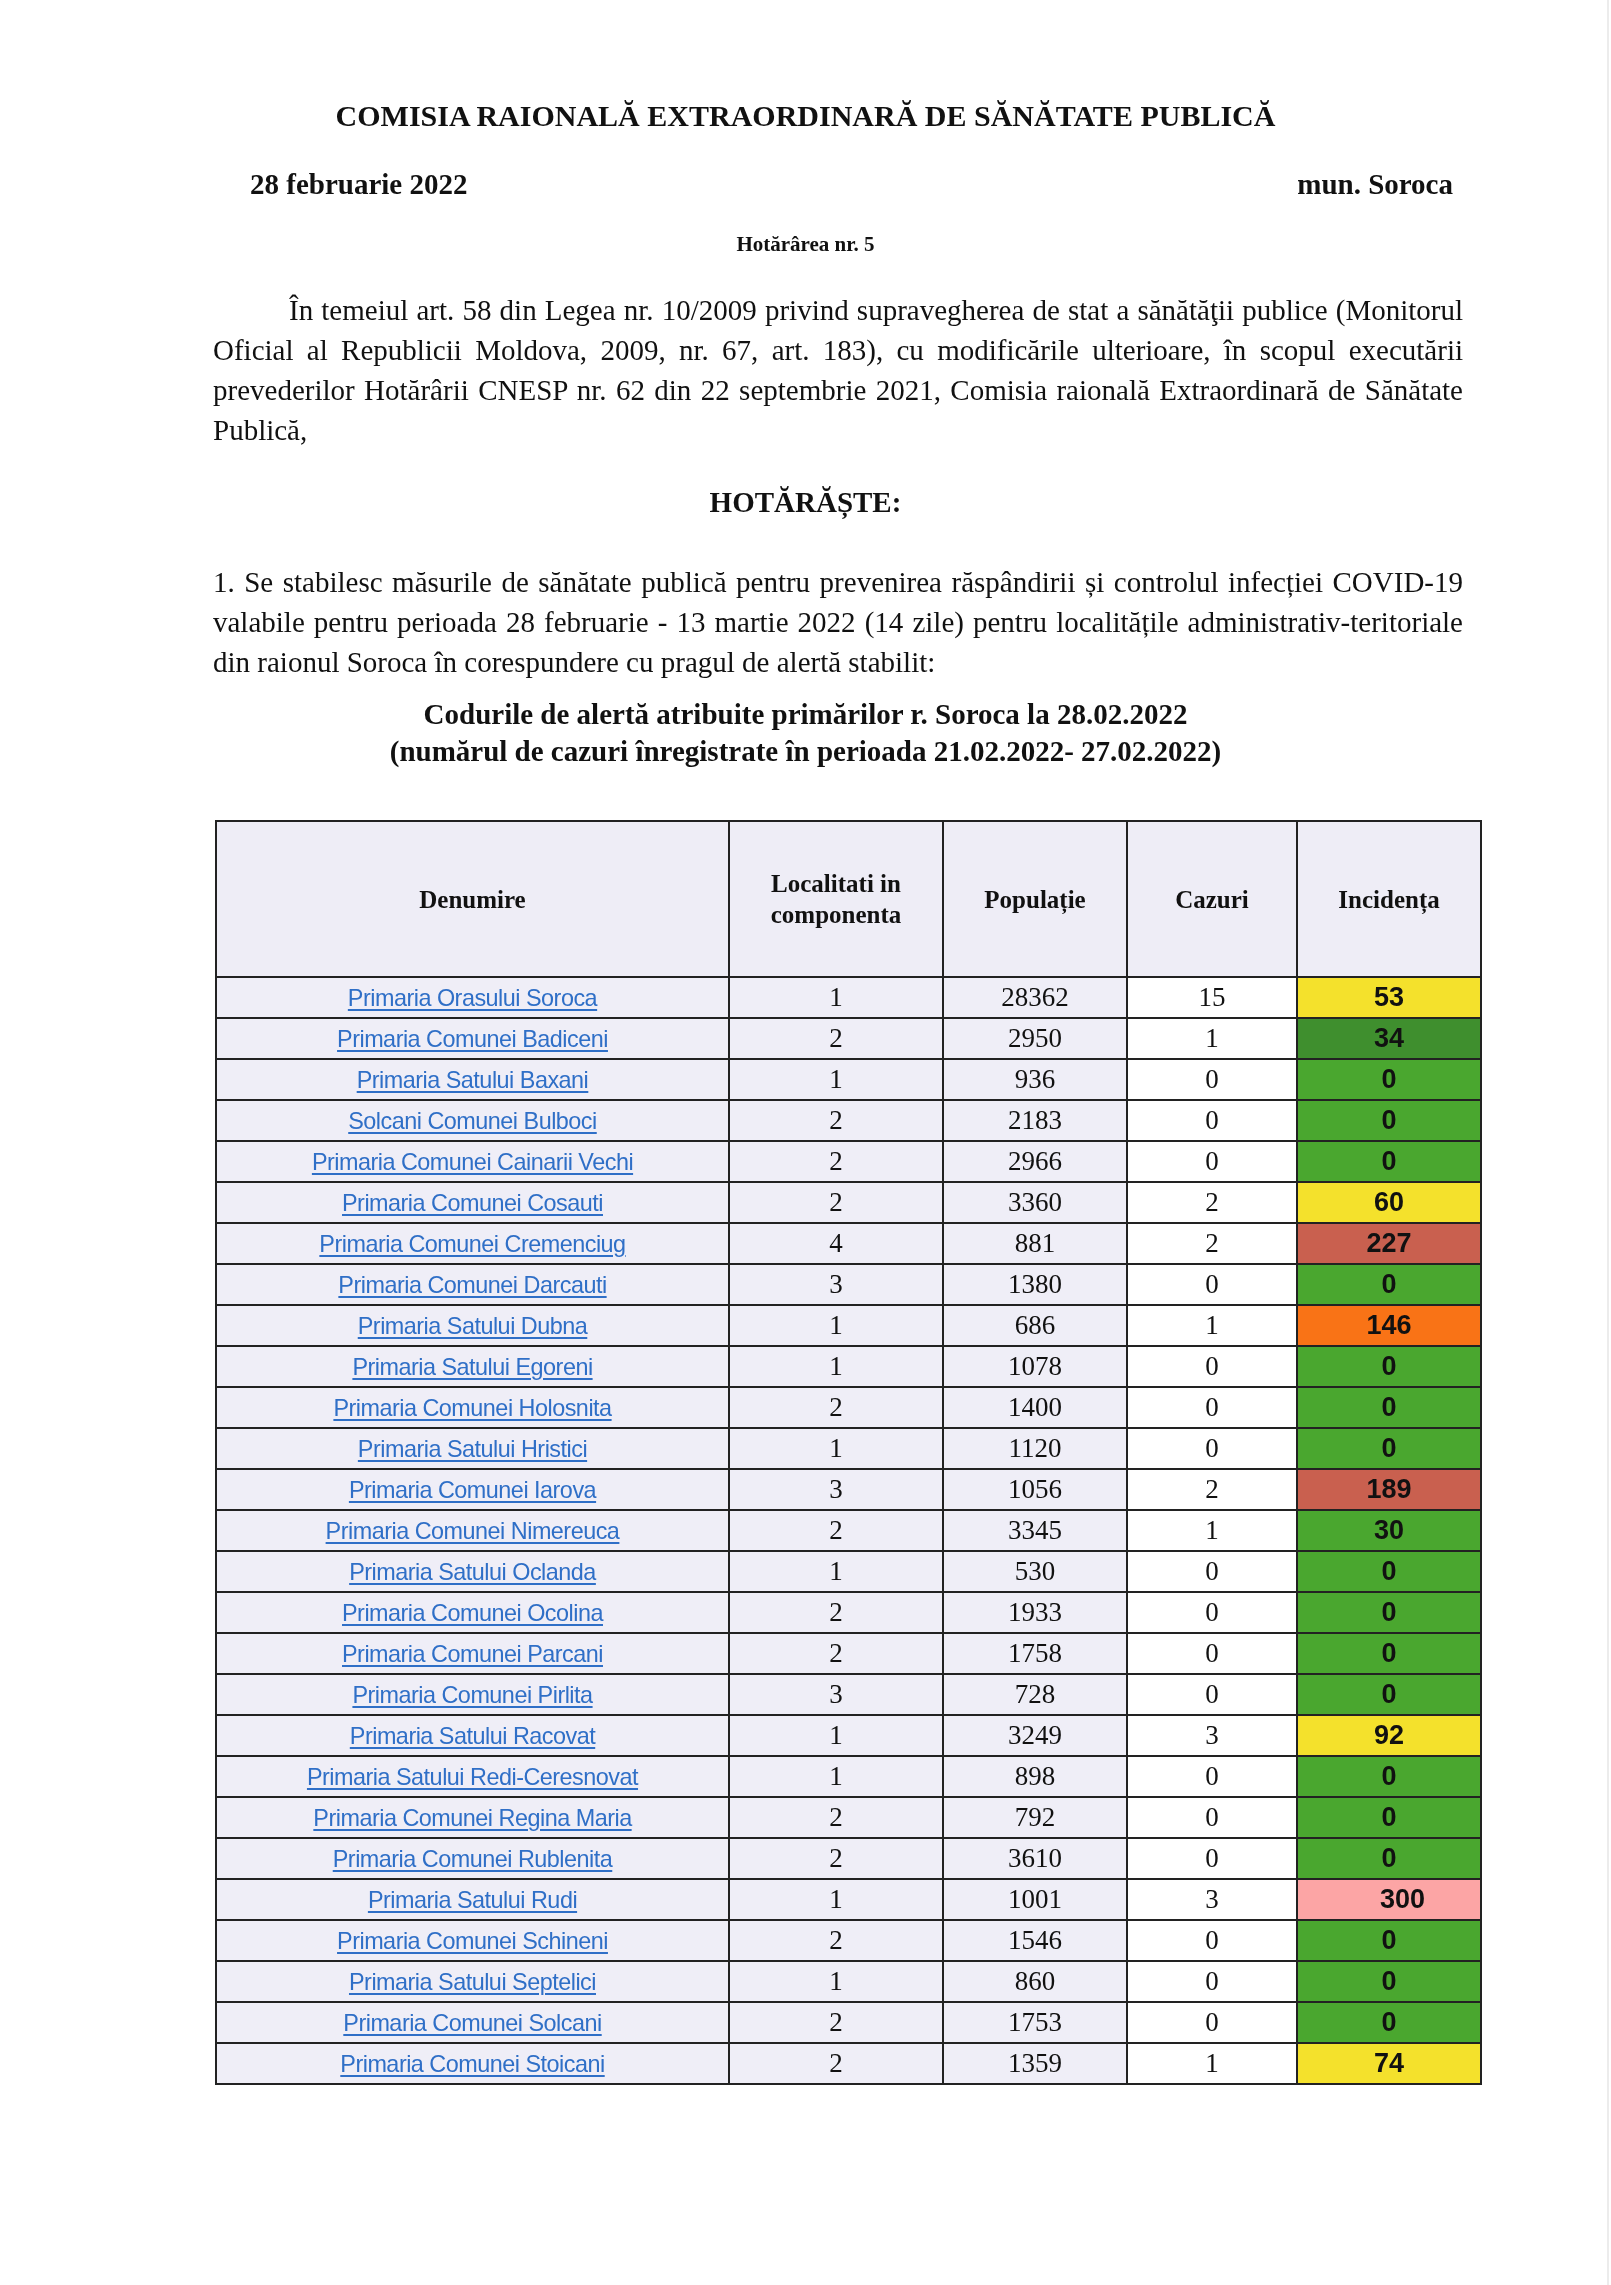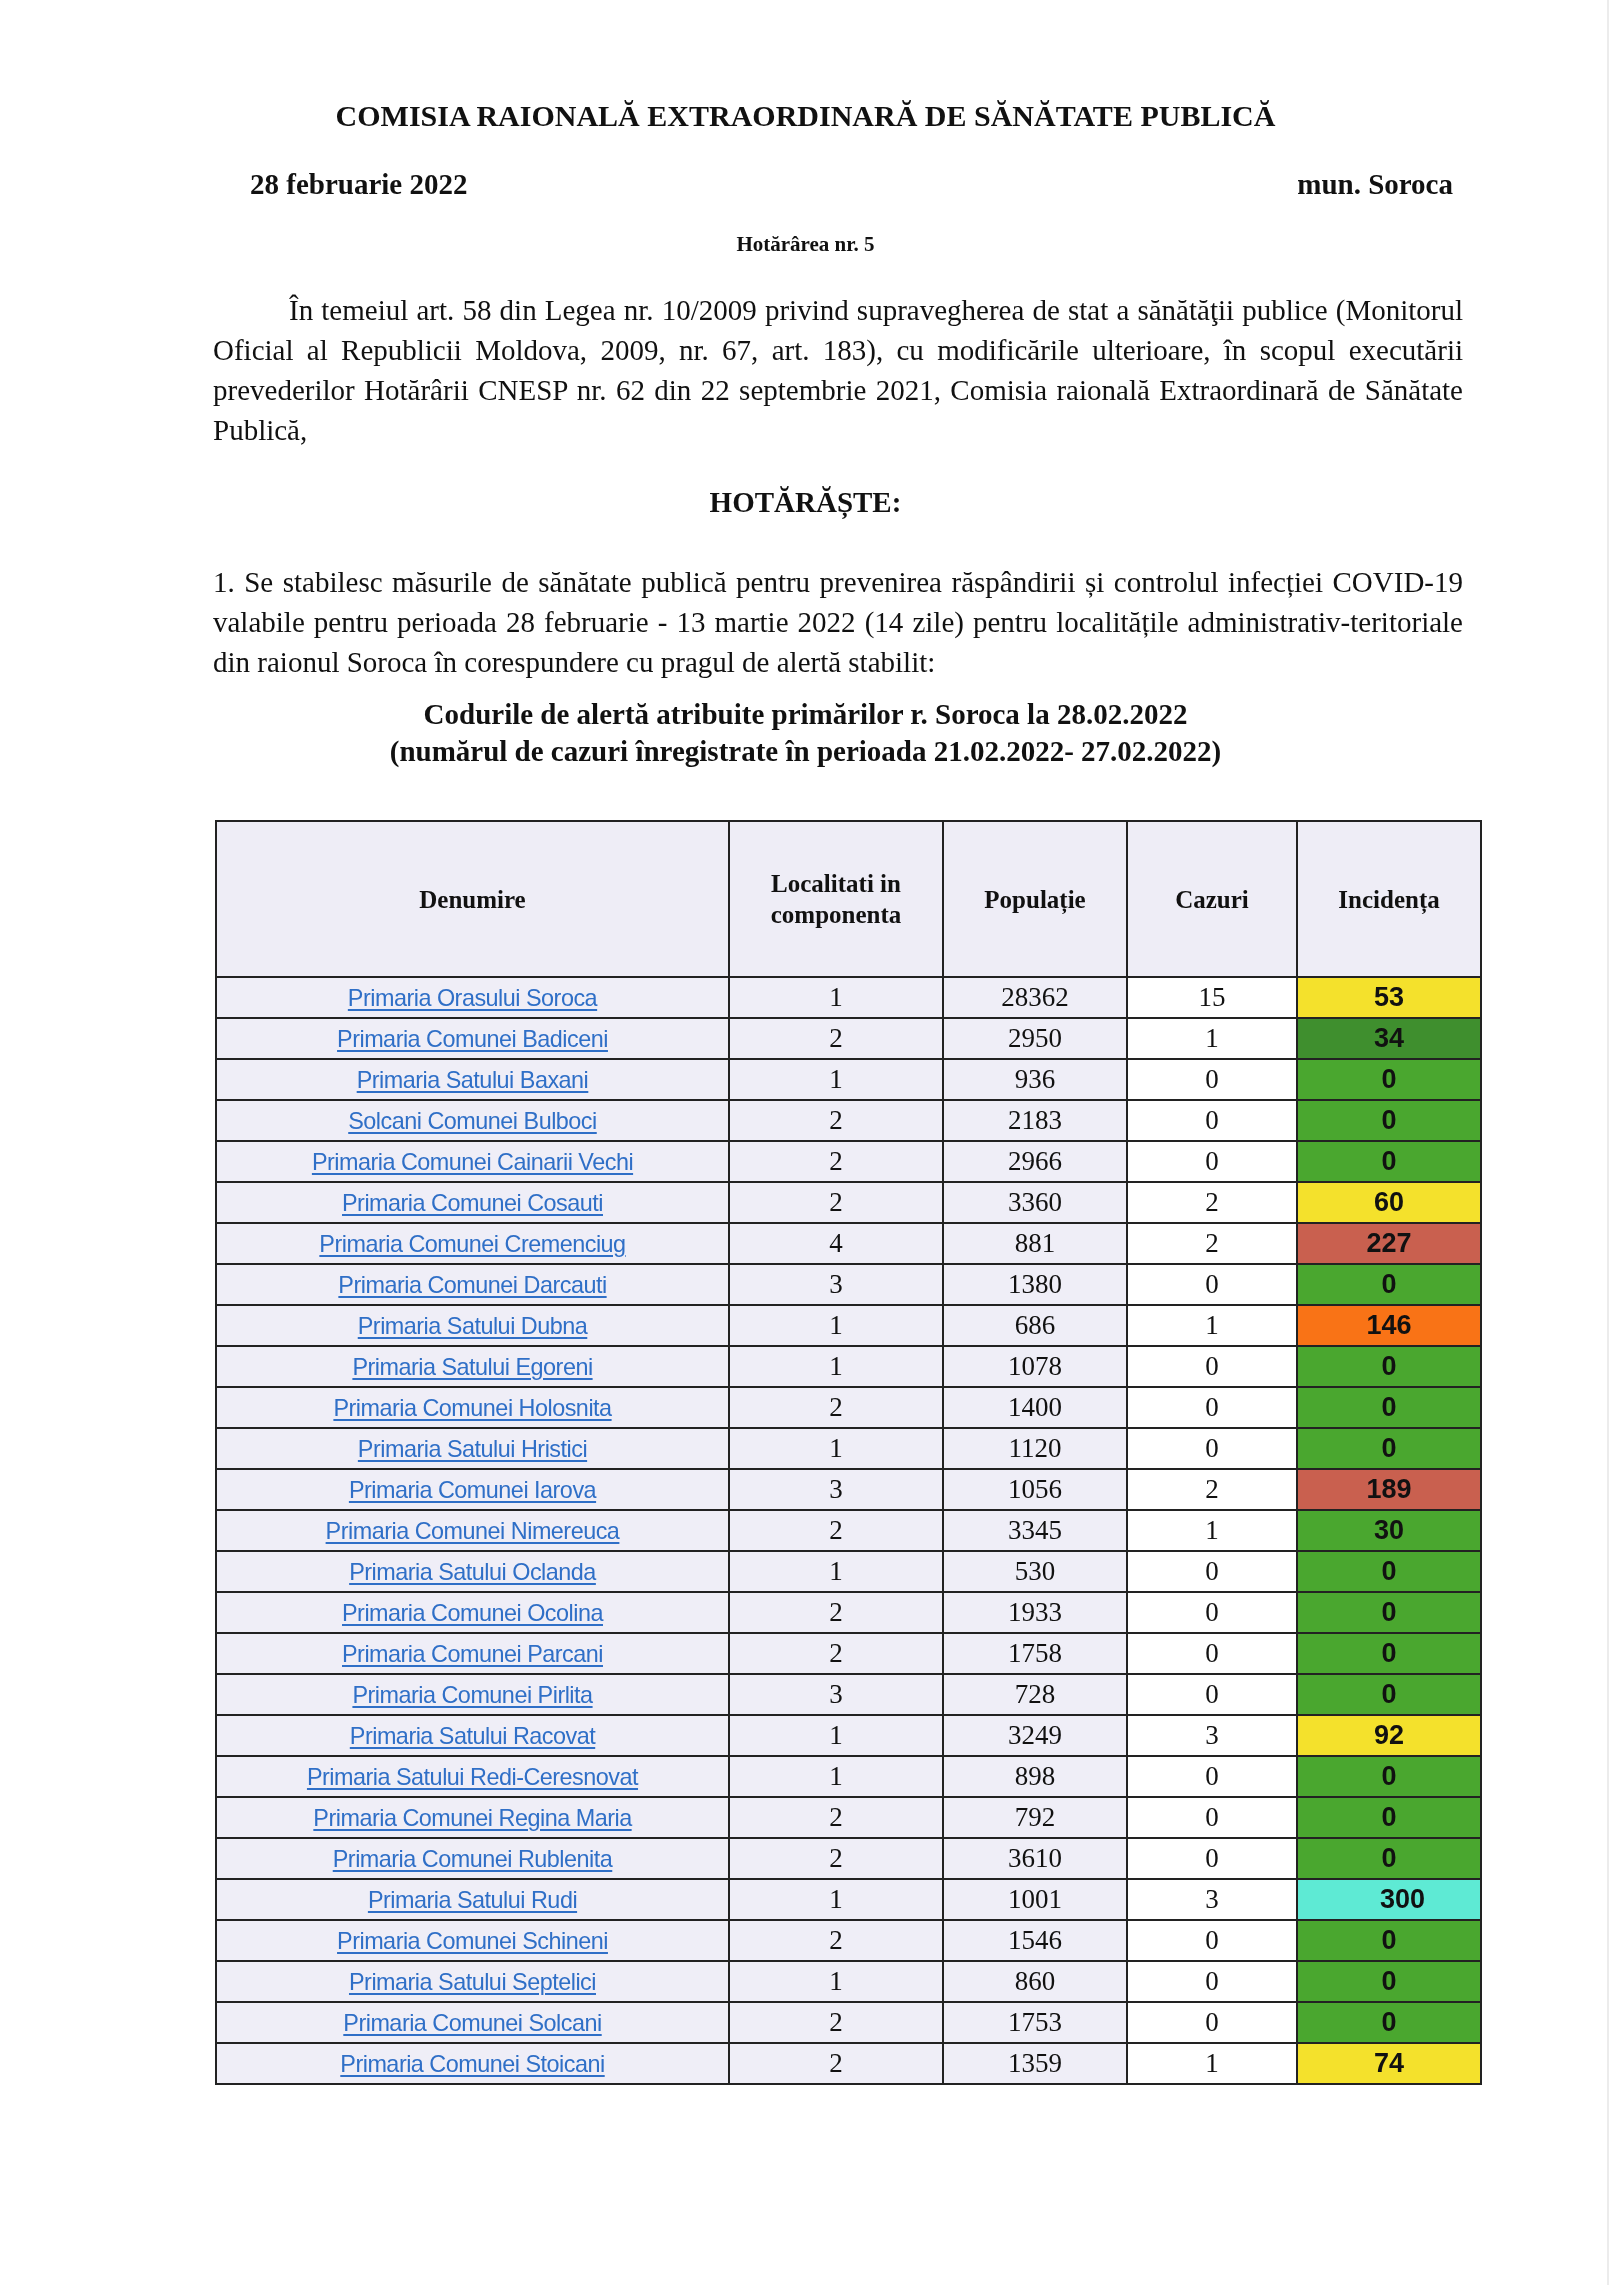--- a/index.html
+++ b/index.html
@@ -238,21 +238,21 @@
         <td class="loc">2</td>
         <td class="pop">3610</td>
         <td class="cases">0</td>
         <td class="inc" style="background: rgb(74, 167, 47);">0</td>
       </tr>
       <tr>
         <td class="name"><a href="#">Primaria Satului Rudi</a></td>
         <td class="loc">1</td>
         <td class="pop">1001</td>
         <td class="cases">3</td>
-        <td class="inc" style="background: #5eead4; padding-left: 27px;">300</td>
+        <td class="inc" style="background: #fca5a5; padding-left: 27px;">300</td>
       </tr>
       <tr>
         <td class="name"><a href="#">Primaria Comunei Schineni</a></td>
         <td class="loc">2</td>
         <td class="pop">1546</td>
         <td class="cases">0</td>
         <td class="inc" style="background: rgb(74, 167, 47);">0</td>
       </tr>
       <tr>
         <td class="name"><a href="#">Primaria Satului Septelici</a></td>

